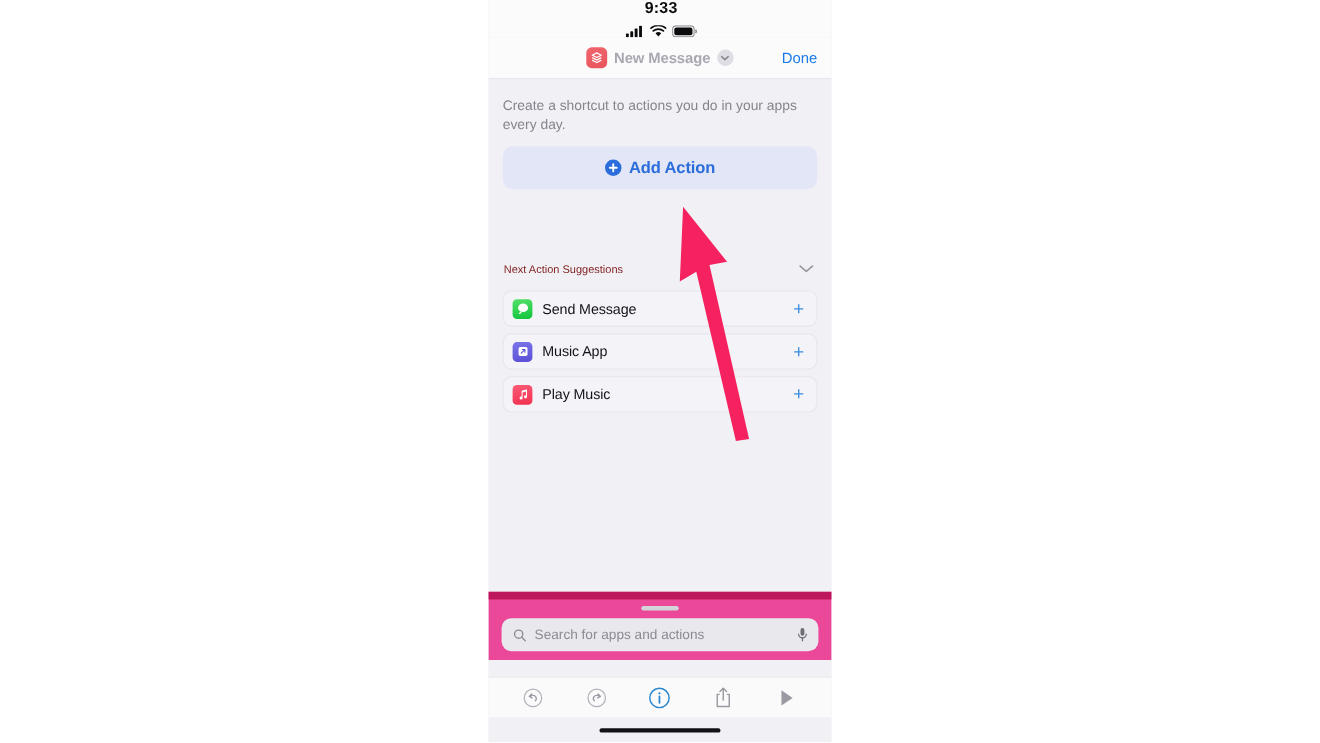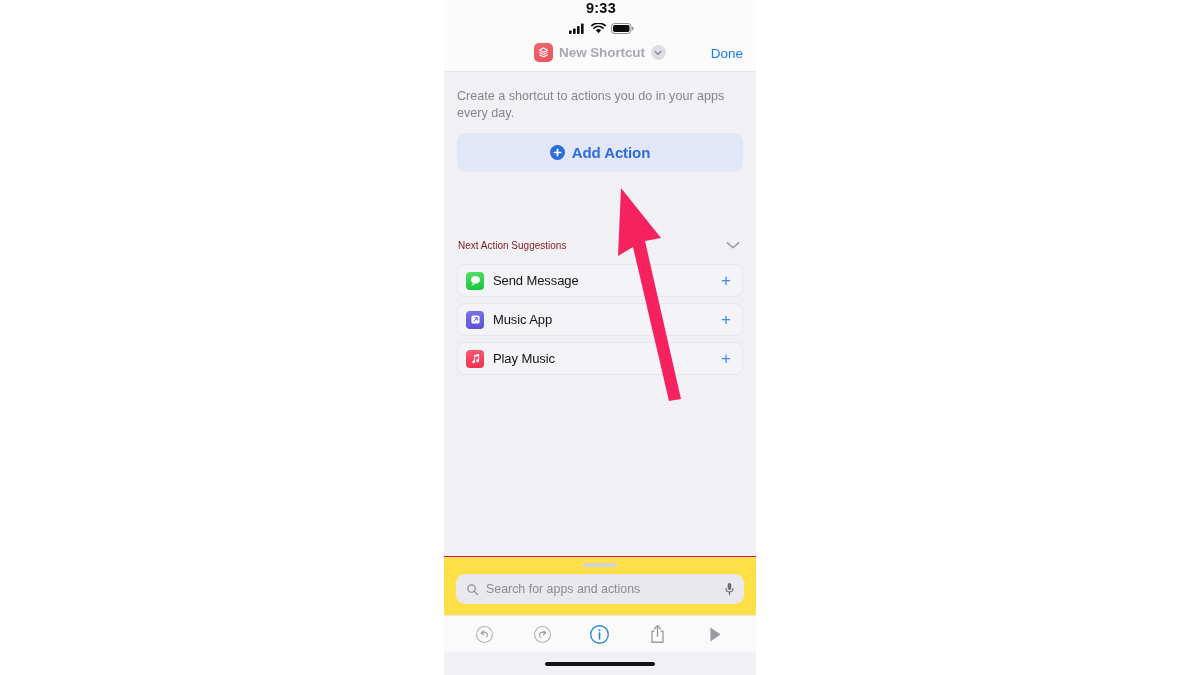--- a/index.html
+++ b/index.html
@@ -198,25 +198,25 @@
     font-size: 17px;
     line-height: 1;
     font-weight: 300;
     padding-right: 2px;
   }
 
   
   .bottom-sheet {
     position: absolute;
     left: 0;
-    bottom: 57px;
+    bottom: 75px;
     width: 312px;
     height: 62px;
-    background: #fde047;
-    border-top: 1px solid #be185d;
+    background: #ec4899;
+    border-top: 7px solid #be185d;
   }
   .grabber {
     width: 34px;
     height: 4px;
     border-radius: 2px;
     background: #d4d3da;
     margin: 6px auto 0 auto;
   }
   .search-field {
     margin: 7px 12px 0 12px;
@@ -300,21 +300,21 @@
 
     <div class="navbar">
       <div class="nav-title-group">
         <span class="shortcut-badge">
           <svg width="13" height="13" viewBox="0 0 20 20">
             <path d="M10 3.2 L16.3 6.4 L10 9.6 L3.7 6.4 Z" fill="none" stroke="#ffffff" stroke-width="1.7" stroke-linejoin="round"></path>
             <path d="M4.2 10.2 L10 13.2 L15.8 10.2" fill="none" stroke="#ffffff" stroke-width="1.7" stroke-linejoin="round" stroke-linecap="round"></path>
             <path d="M4.2 13.7 L10 16.7 L15.8 13.7" fill="none" stroke="#ffffff" stroke-width="1.7" stroke-linejoin="round" stroke-linecap="round"></path>
           </svg>
         </span>
-        <span class="nav-title">New Shortcut</span>
+        <span class="nav-title">New Message</span>
         <span class="chevron-pill">
           <svg width="8" height="6" viewBox="0 0 10 7">
             <path d="M1.3 1.6 L5 5 L8.7 1.6" stroke="#8b8a93" stroke-width="1.7" fill="none" stroke-linecap="round" stroke-linejoin="round"></path>
           </svg>
         </span>
       </div>
       <div class="nav-done">Done</div>
     </div>
 
     <div class="content">

